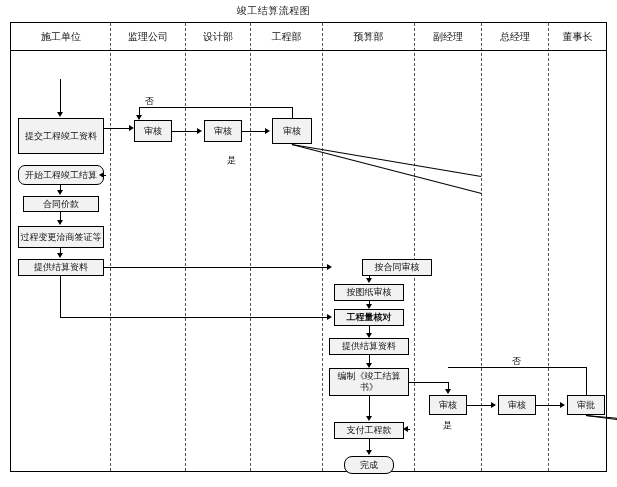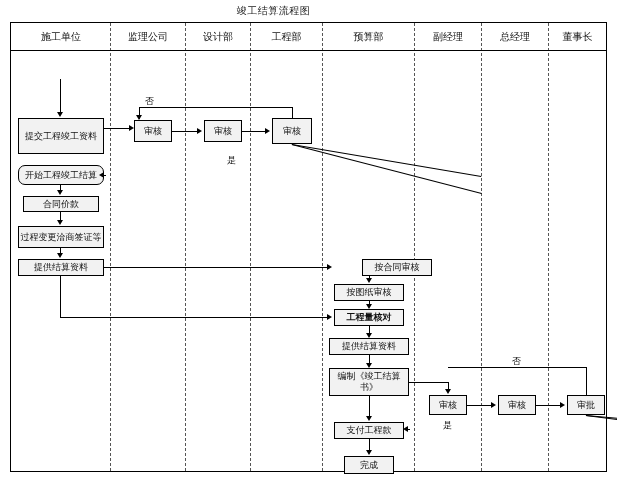--- a/index.html
+++ b/index.html
@@ -187,21 +187,21 @@
     <div class="line hline" style="left:93px; top:152px; width:2px;"></div>
     <div class="arrow arrow-l" style="left:88px; top:149px;"></div>
     <div class="lbl" style="left:216px; top:131px;">是</div>
 
     <div class="node" style="left:323px; top:236px; width:70px; height:17px;margin-left:28px;">按合同审核</div>
     <div class="node" style="left:323px; top:261px; width:70px; height:17px;">按图纸审核</div>
     <div class="node" style="left:323px; top:286px; width:70px; height:17px;font-weight:bold;">工程量核对</div>
     <div class="node" style="left:318px; top:315px; width:80px; height:17px;">提供结算资料</div>
     <div class="node" style="left:318px; top:345px; width:80px; height:28px;">编制《竣工结算书》</div>
     <div class="node" style="left:323px; top:399px; width:70px; height:17px;">支付工程款</div>
-    <div class="node" style="left:333px; top:433px; width:50px; height:18px;">完成</div>
+    <div class="node" style="left:333px; top:433px; width:50px; height:18px;border-radius:8px;">完成</div>
 
     <div class="line hline" style="left:93px; top:244px; width:224px;"></div>
     <div class="arrow arrow-r" style="left:316px; top:241px;"></div>
 
     <div class="line vline" style="left:358px; top:253px; height:3px;"></div>
     <div class="arrow arrow-d" style="left:355px; top:255px;"></div>
 
     <div class="line vline" style="left:49px; top:253px; height:41px;"></div>
     <div class="line hline" style="left:49px; top:294px; width:268px;"></div>
     <div class="arrow arrow-r" style="left:316px; top:291px;"></div>

